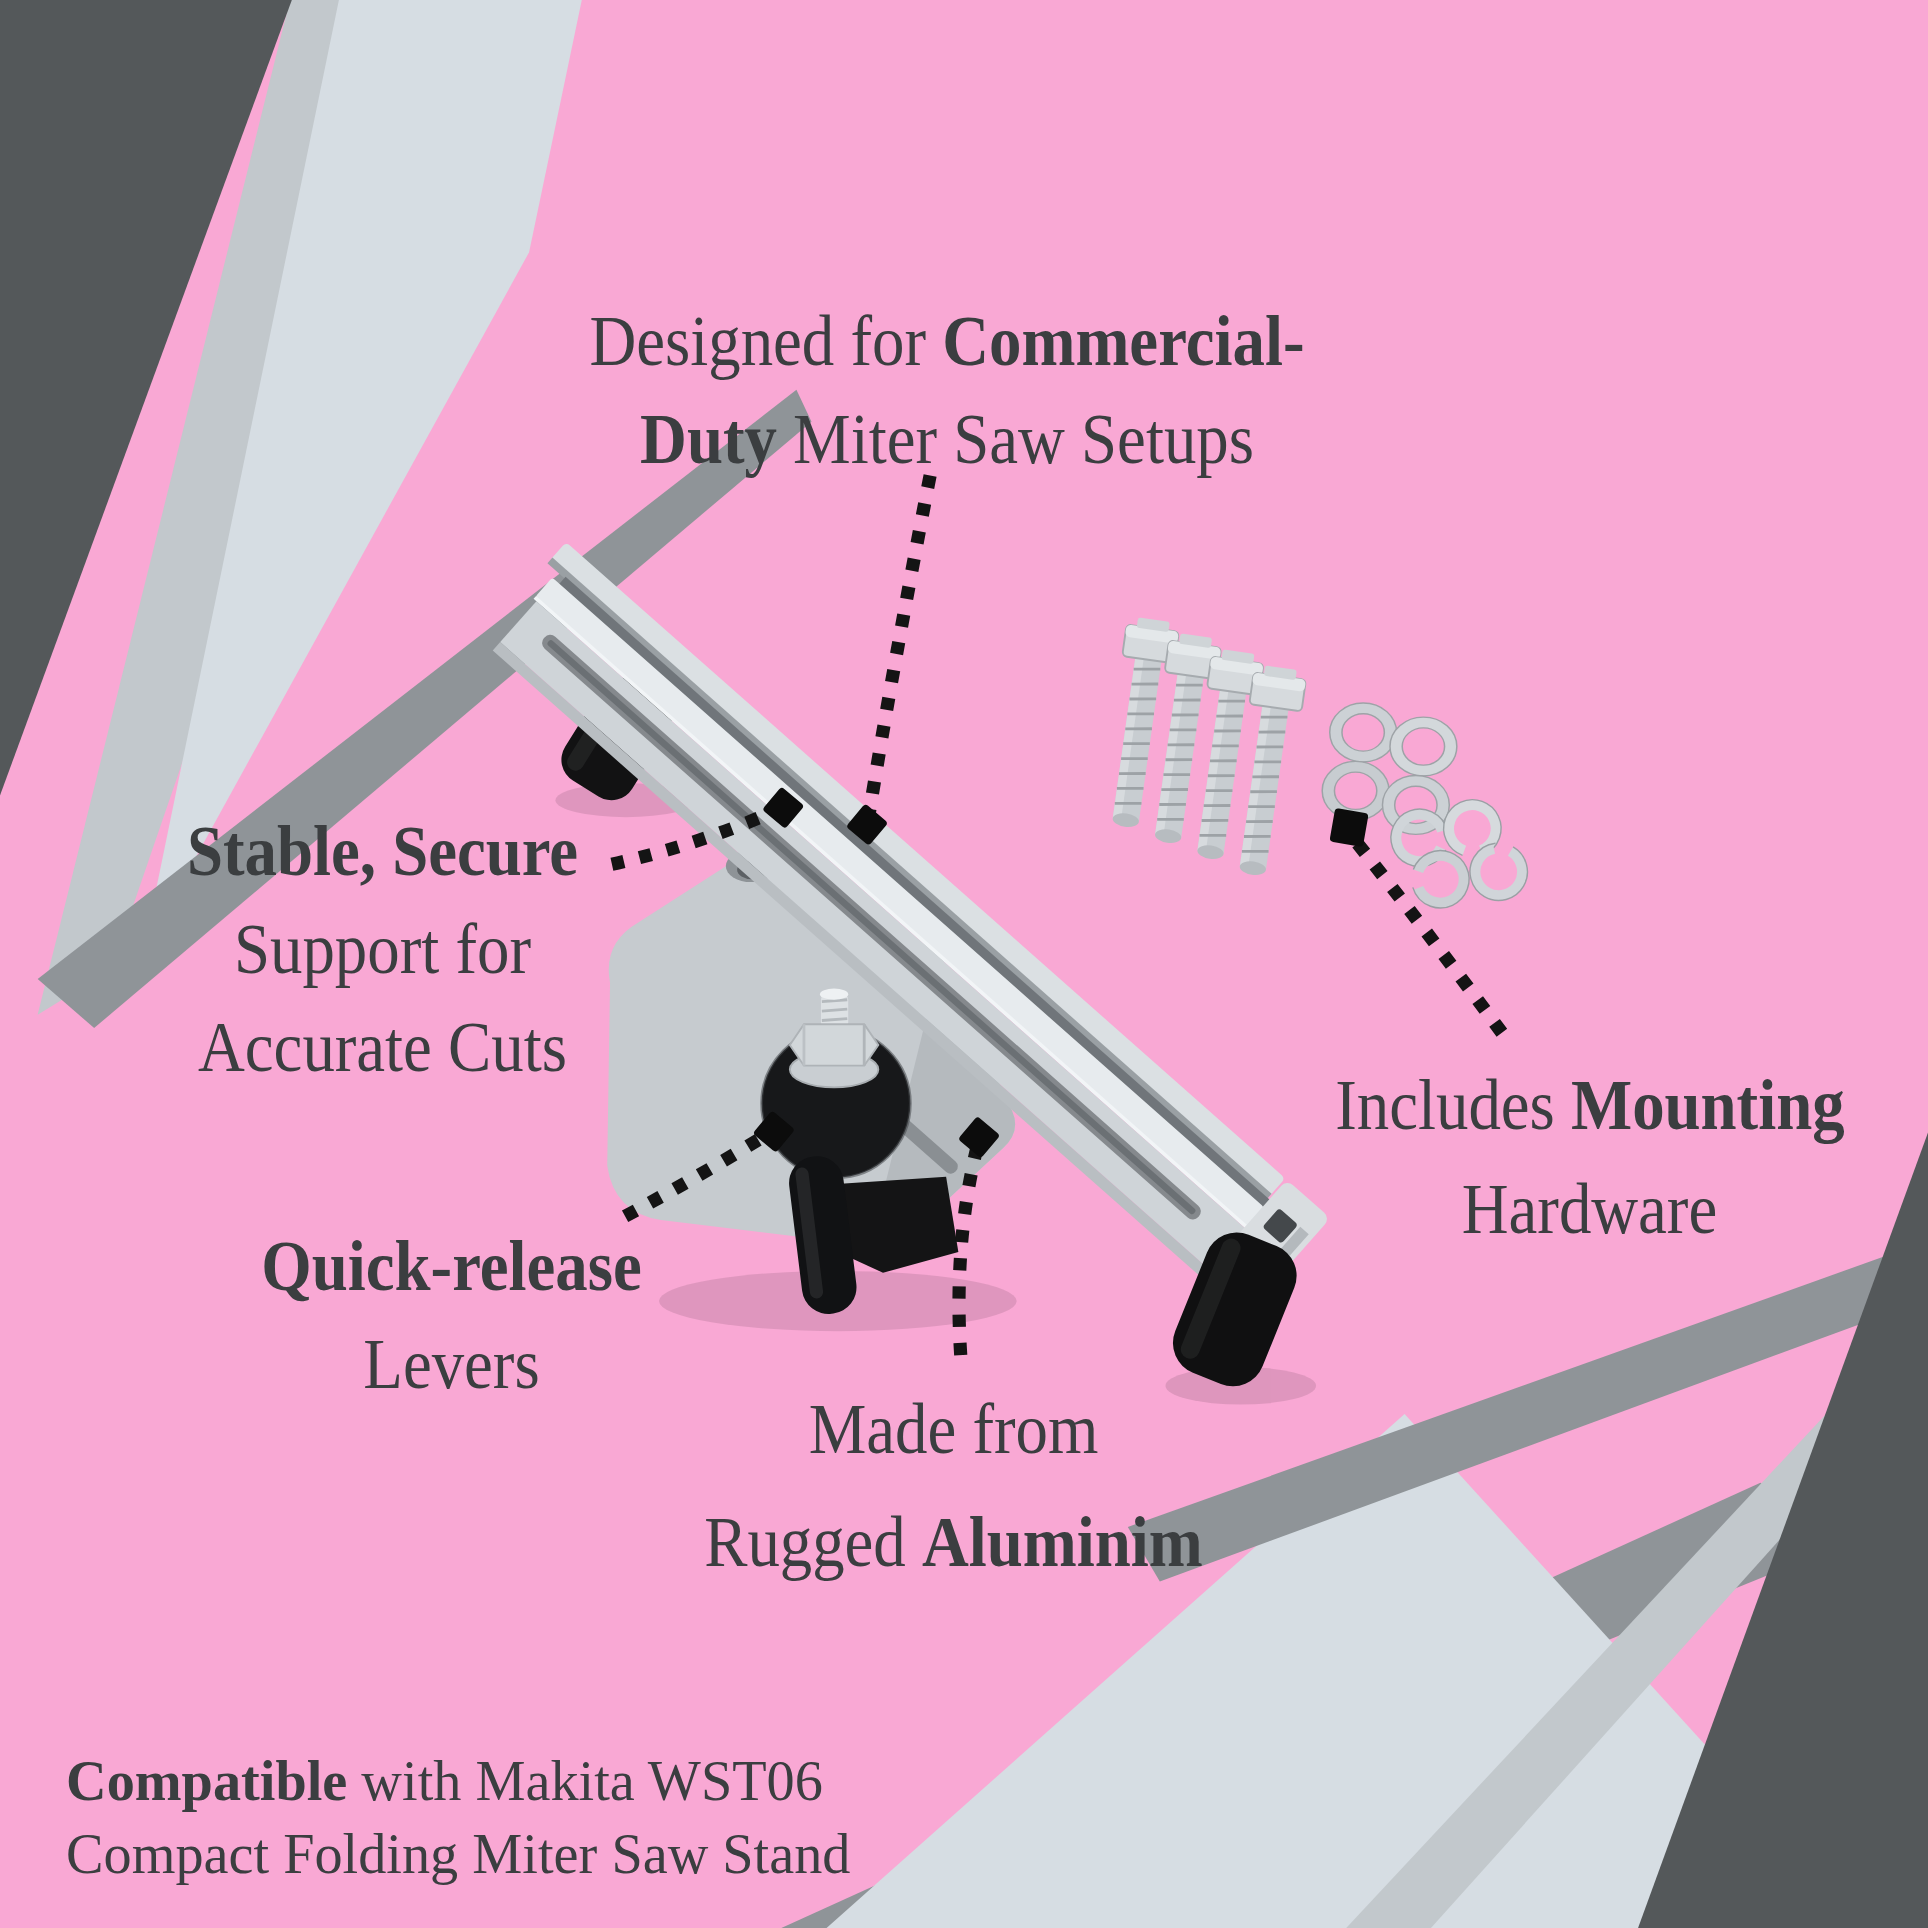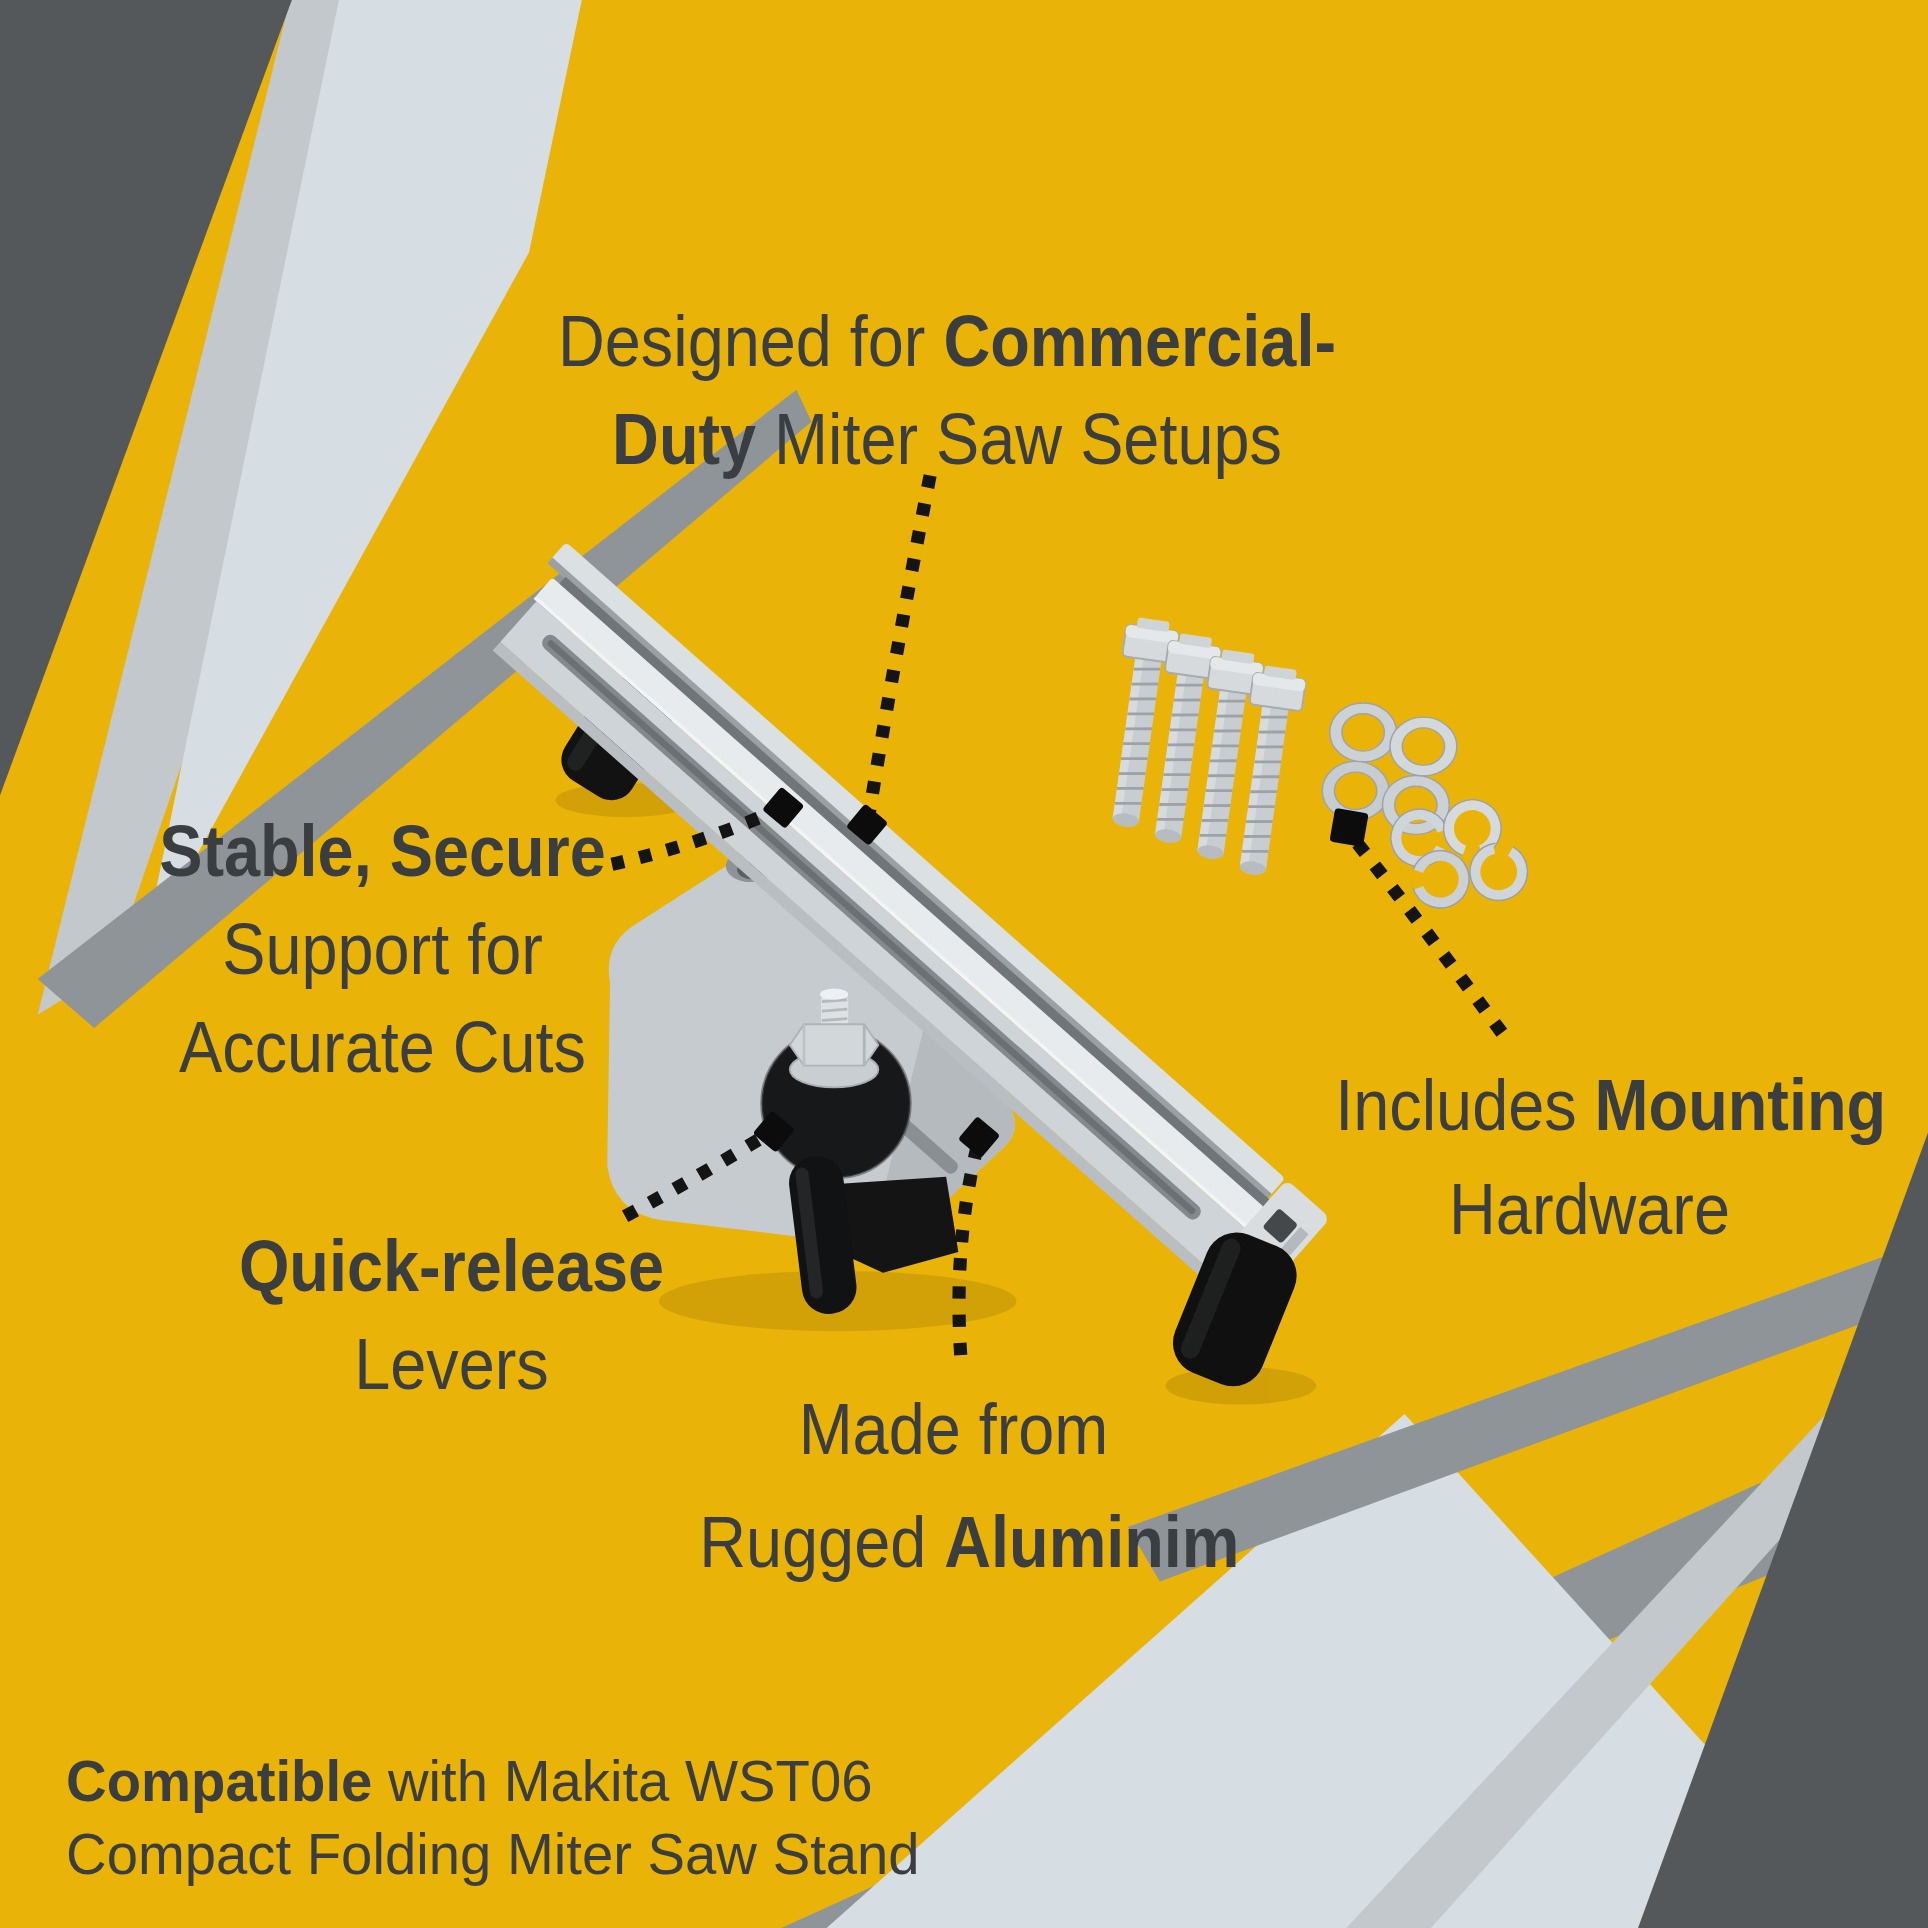--- a/index.html
+++ b/index.html
@@ -1,18 +1,18 @@
 <!DOCTYPE html>
 <html style="font-size:15px"><head>
 <meta charset="utf-8">
 <style>
   html,body{margin:0;padding:0;background:#ffffff;}
   .stage{
     position:relative;width:1928px;height:1928px;overflow:hidden;
-    background:#eab308;font-family:Liberation Sans, sans-serif;
+    background:#f9a8d4;font-family:Liberation Serif, serif;
   }
   .stage svg.scene{position:absolute;left:0;top:0;width:1928px;height:1928px;}
   .callout{
     position:absolute;color:#3b3e40;text-align:center;
     font-size:72px;line-height:98px;font-weight:400;
     transform:scaleX(0.90);transform-origin:center top;white-space:nowrap;
   }
   .callout span{white-space:pre;}
   .b{font-weight:700;}
   #callout-top{left:476px;top:292px;width:942px;}

